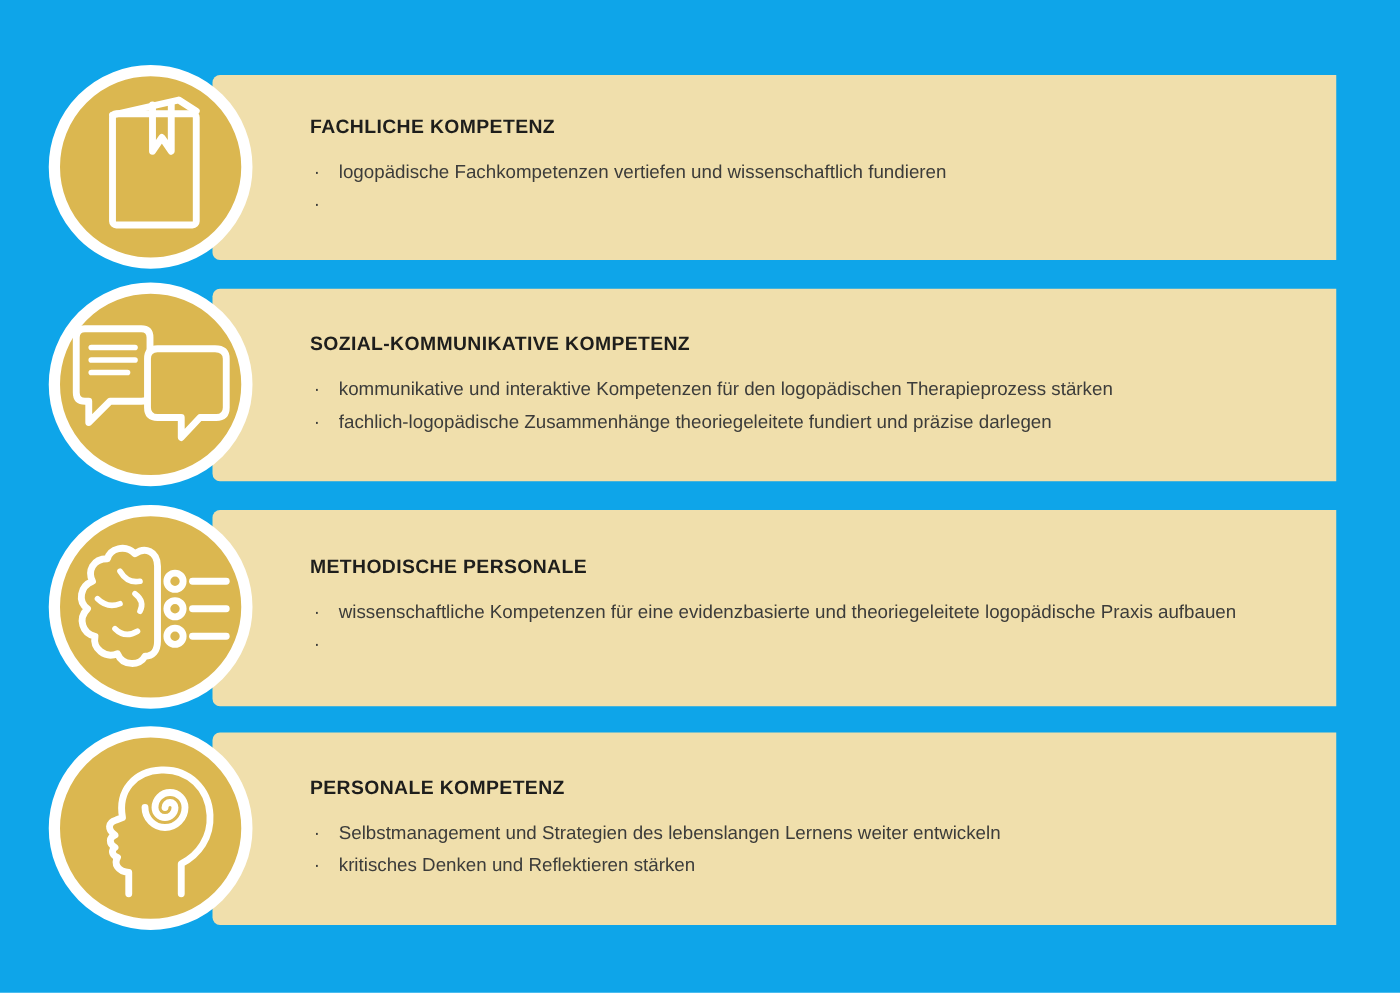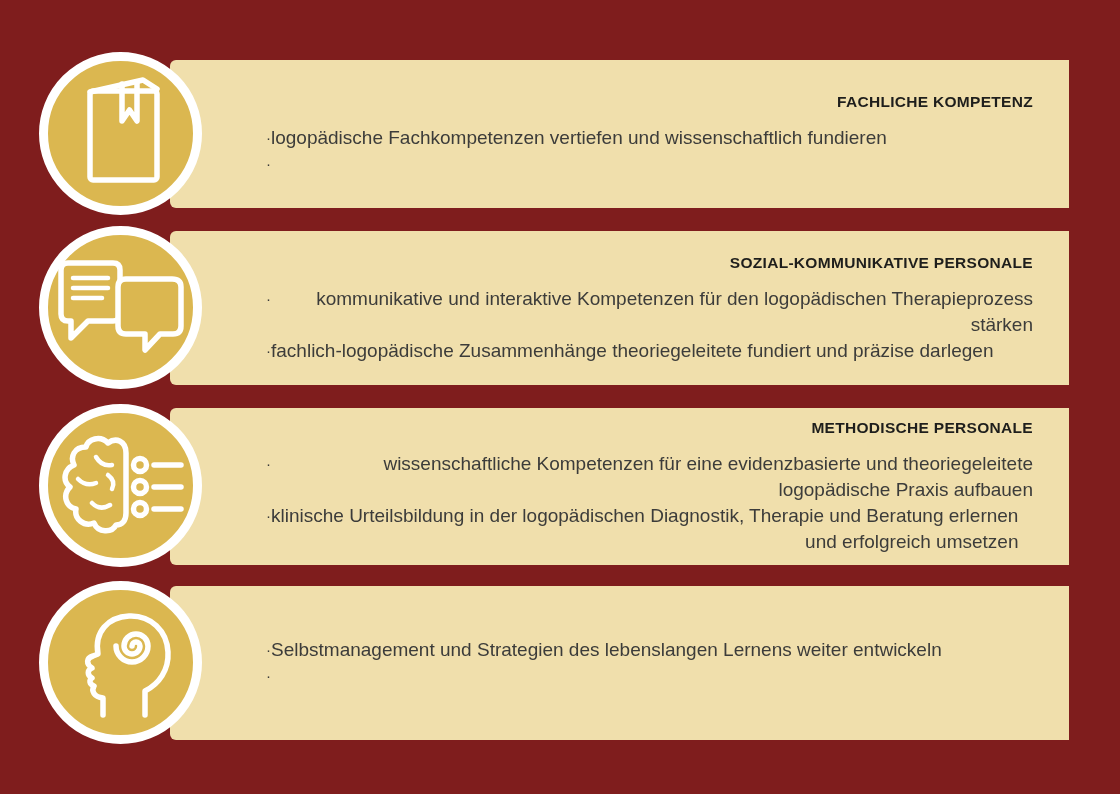--- a/index.html
+++ b/index.html
@@ -1,21 +1,21 @@
 <!DOCTYPE html>
 <html><head>
 <meta charset="utf-8">
 <style>
   html,body{margin:0;padding:0;}
   body{
     width:1120px;height:794px;background:#ffffff;
     font-family:"Liberation Sans", sans-serif;
     overflow:hidden;
   }
-  .stage{position:relative;width:1120px;height:794px;background:#7f1d1d;text-align:right;}
+  .stage{position:relative;width:1120px;height:794px;background:#0ea5e9;}
   .row{position:absolute;left:0;top:0;width:100%;height:0;}
   .band{
     position:absolute;left:170px;width:899px;
     top:var(--bt);height:var(--bh);
     background:#F0DFAC;
     border-radius:6px 0 0 6px;
     box-sizing:border-box;
     padding:6px 36px 6px 78px;
     display:flex;flex-direction:column;justify-content:center;
     z-index:1;
@@ -25,21 +25,21 @@
     font-size:15.5px;line-height:20px;font-weight:700;
     letter-spacing:.3px;color:#1e1e1c;
   }
   .bullets{list-style:none;margin:0;padding:0;}
   .bullet{display:flex;align-items:flex-start;}
   .dot{
     flex:none;width:20px;padding-left:3px;
     font-size:15px;line-height:26px;color:#3c3c3a;
   }
   .btxt{
-    font-size:19px;line-height:26px;color:#3c3c3a;
+    font-size:15px;line-height:26px;color:#3c3c3a;
     white-space:pre-line;
   }
   .circle{
     position:absolute;left:39px;top:var(--ct);
     width:145px;height:145px;border-radius:50%;
     background:#DBB750;border:9px solid #ffffff;
     z-index:2;
     display:flex;align-items:center;justify-content:center;
   }
   .circle svg{width:145px;height:145px;display:block;}
@@ -69,21 +69,21 @@
       <svg viewBox="0 0 145 145" aria-hidden="true">
         <rect class="ic" x="42" y="30" width="67" height="89" rx="3"></rect>
         <path class="ic" d="M42,31 L95,19 L109,28"></path>
         <path class="ic" d="M74,23 V60 L81.5,49 L89,60 V21"></path>
       </svg>
     </div>
   </section>
 
   <section class="row">
     <div class="band" style="--bt:231px;--bh:154px;">
-      <h2 class="title">SOZIAL-KOMMUNIKATIVE PERSONALE</h2>
+      <h2 class="title">SOZIAL-KOMMUNIKATIVE KOMPETENZ</h2>
       <ul class="bullets">
         <li class="bullet">
           <span class="dot">·</span>
           <span class="btxt">kommunikative und interaktive Kompetenzen für den logopädischen Therapieprozess stärken</span>
         </li>
         <li class="bullet">
           <span class="dot">·</span>
           <span class="btxt">fachlich-logopädische Zusammenhänge theoriegeleitete fundiert und präzise darlegen</span>
         </li>
       </ul>
@@ -102,22 +102,20 @@
   <section class="row">
     <div class="band" style="--bt:408px;--bh:157px;">
       <h2 class="title">METHODISCHE PERSONALE</h2>
       <ul class="bullets">
         <li class="bullet">
           <span class="dot">·</span>
           <span class="btxt">wissenschaftliche Kompetenzen für eine evidenzbasierte und theoriegeleitete logopädische Praxis aufbauen</span>
         </li>
         <li class="bullet">
           <span class="dot">·</span>
-          <span class="btxt">klinische Urteilsbildung in der logopädischen Diagnostik, Therapie und Beratung erlernen
-und erfolgreich umsetzen</span>
         </li>
       </ul>
     </div>
     <div class="circle" style="--ct:404px;">
       <svg viewBox="0 0 145 145" aria-hidden="true">
         <path class="ic" d="M78,40 C78,28 68,24 60,30 C52,22 40,26 38,34 C26,34 22,44 26,52 C16,56 14,68 22,74 C14,82 18,94 28,96 C26,106 36,114 46,110 C50,120 64,120 68,112 C74,112 78,108 78,100 L78,40 Z"></path>
         <path class="ic-thin" d="M48,44 q6,10 16,8"></path>
         <path class="ic-thin" d="M30,66 q8,8 18,4"></path>
         <path class="ic-thin" d="M44,90 q8,8 18,2"></path>
         <path class="ic-thin" d="M60,62 q8,6 4,14"></path>
@@ -126,27 +124,29 @@
         <circle class="ic" cx="92" cy="96" r="6.5"></circle>
         <path class="ic" d="M106,52 H133"></path>
         <path class="ic" d="M106,74 H133"></path>
         <path class="ic" d="M106,96 H133"></path>
       </svg>
     </div>
   </section>
 
   <section class="row">
     <div class="band" style="--bt:586px;--bh:154px;">
+      <h2 class="title">PERSONALE KOMPETENZ</h2>
       <ul class="bullets">
         <li class="bullet">
           <span class="dot">·</span>
           <span class="btxt">Selbstmanagement und Strategien des lebenslangen Lernens weiter entwickeln</span>
         </li>
         <li class="bullet">
           <span class="dot">·</span>
+          <span class="btxt">kritisches Denken und Reflektieren stärken</span>
         </li>
       </ul>
     </div>
     <div class="circle" style="--ct:581px;">
       <svg viewBox="0 0 145 145" aria-hidden="true">
         <path class="ic" d="M55,125 V108 C46,107 43,101 46,96 C41,94 41,90 44,88 C39,85 39,80 44,78 C38,74 38,68 45,66 L50,64 C46,42 60,27 81,26 C103,25 119,41 120,62 C121,80 111,94 97,101 L97,125"></path>
         <path class="ic" d="M84,56 a4,4 0 1 1 8,0 a8,8 0 1 1 -16,0 a12,12 0 1 1 24,0 a16,16 0 1 1 -32,0"></path>
       </svg>
     </div>
   </section>

